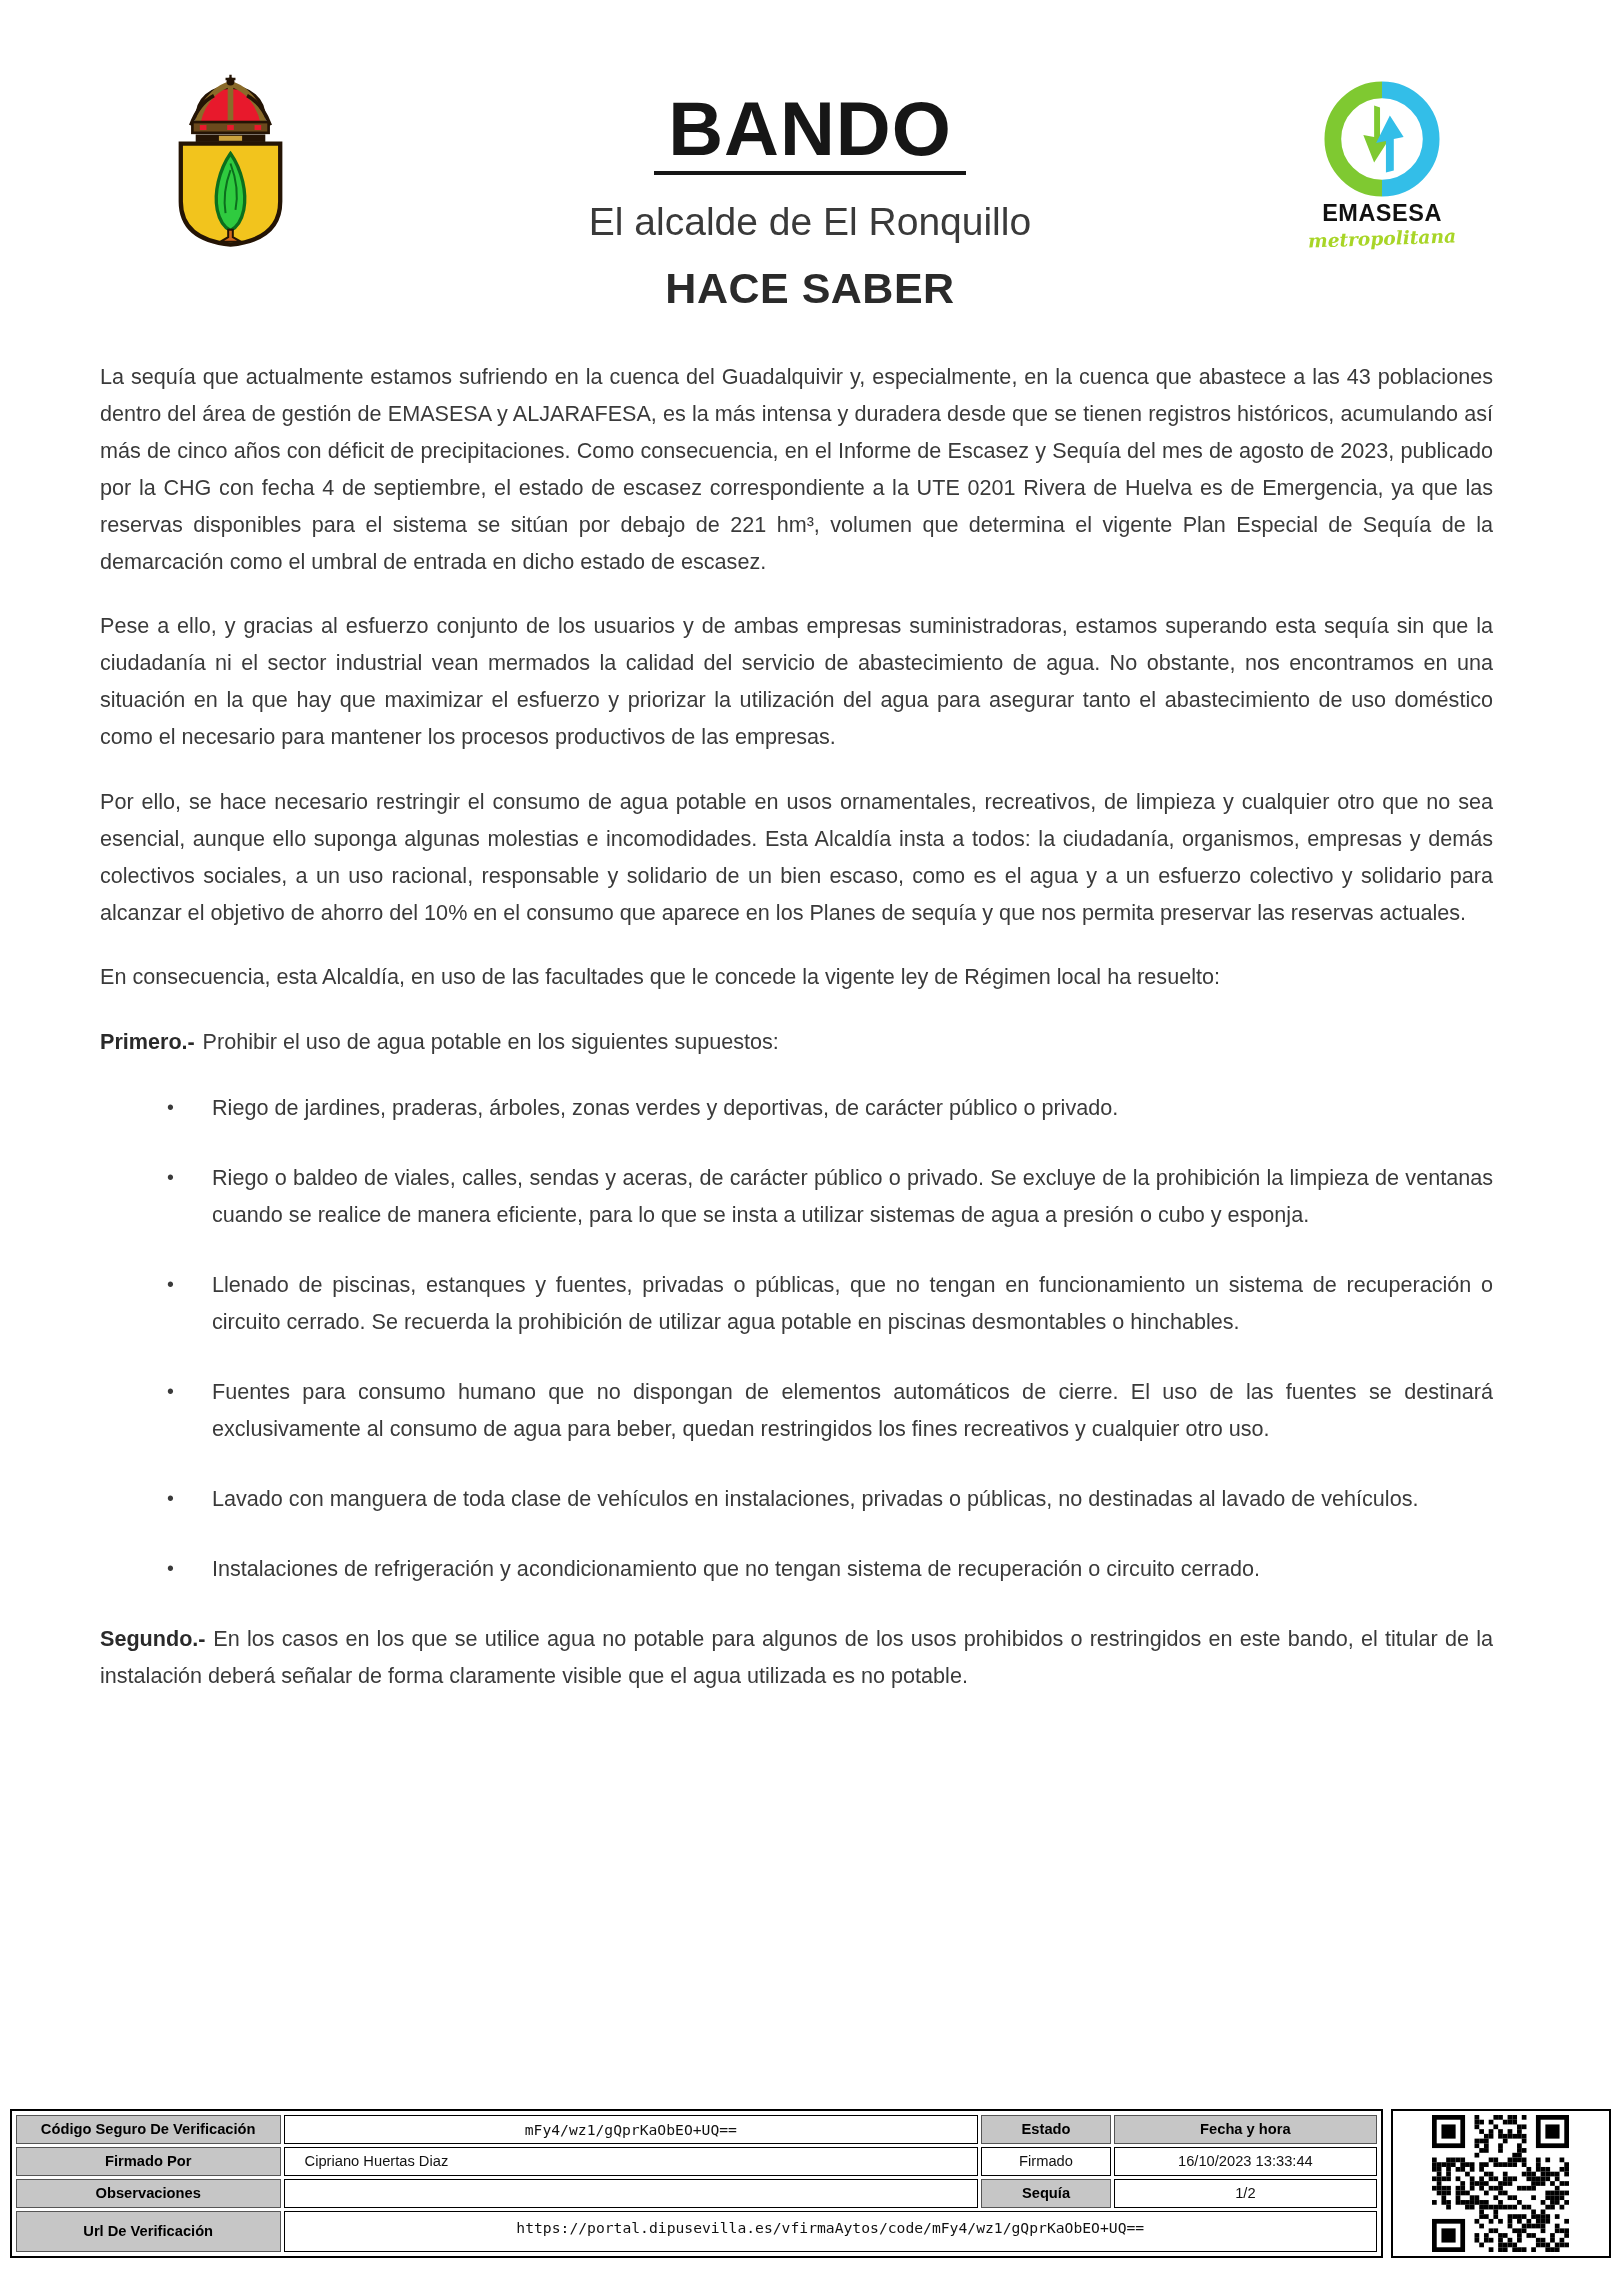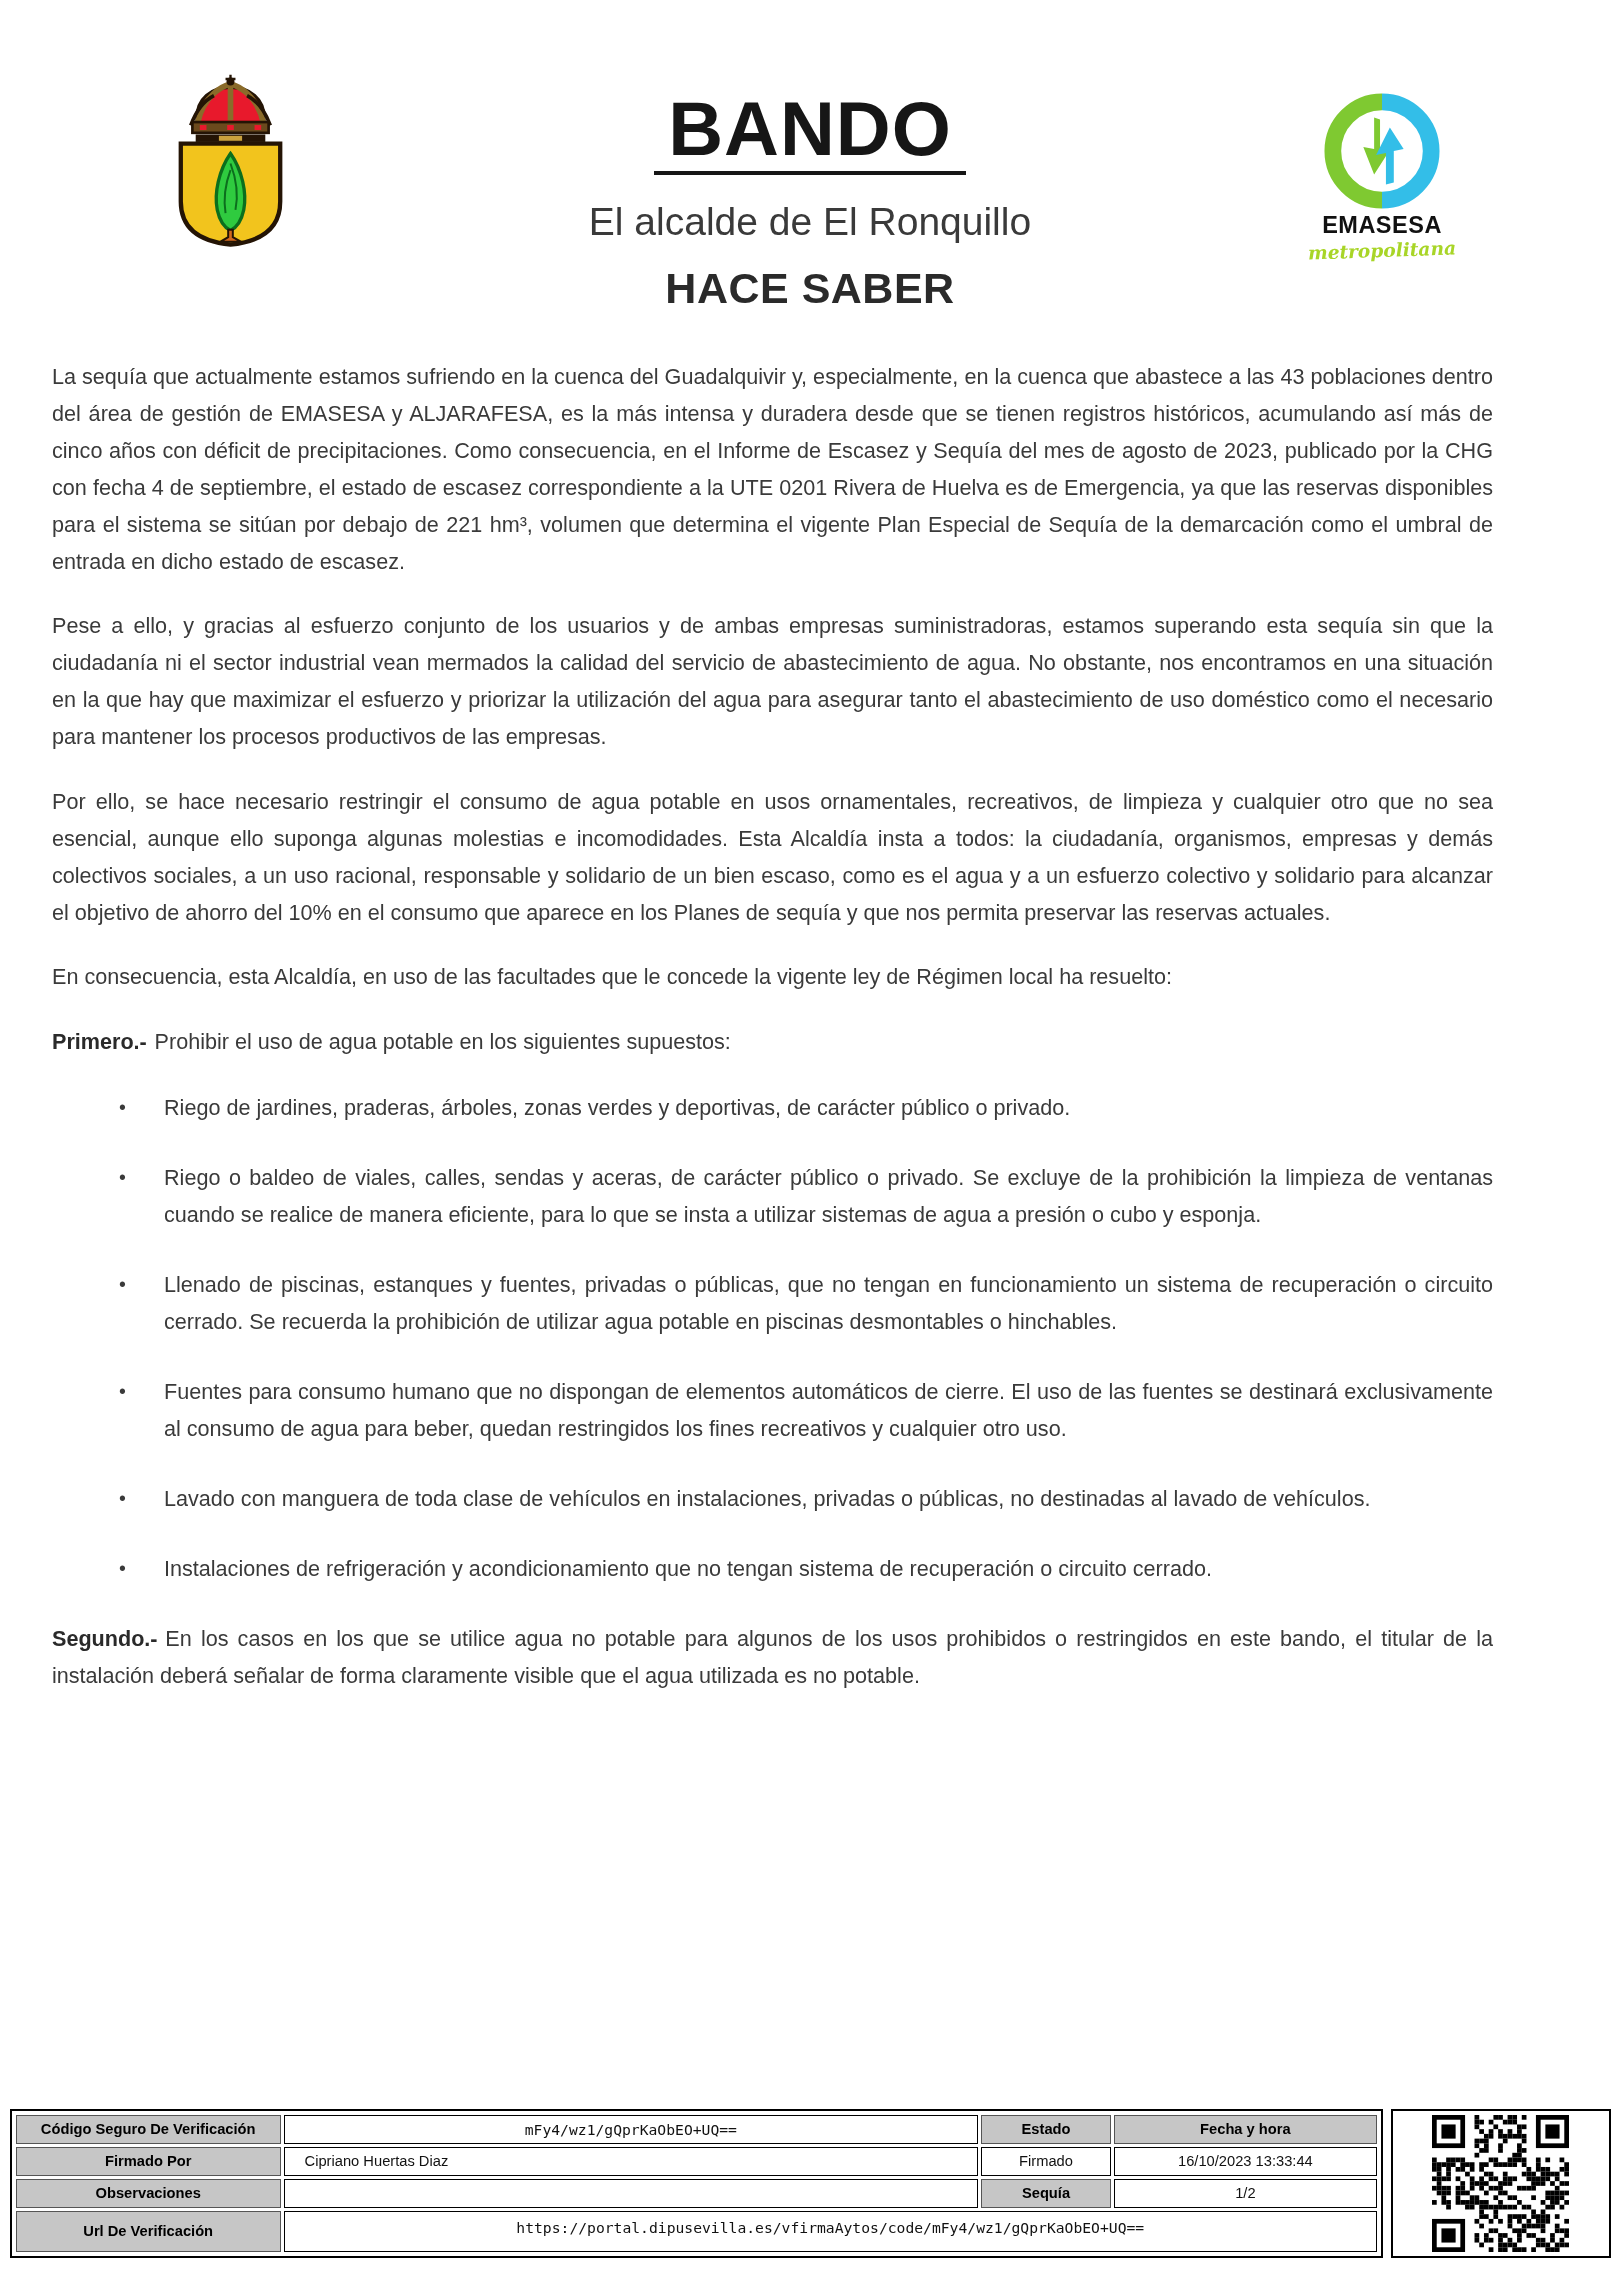--- a/index.html
+++ b/index.html
@@ -9,21 +9,21 @@
     width: 1620px;
     height: 2293px;
     background: #ffffff;
     font-family: "Liberation Sans", sans-serif;
     color: #3a3a3a;
     overflow: hidden;
   }
 
   
   .coat { position: absolute; left: 147px; top: 74px; width: 167px; height: 174px; }
-  .emasesa { position: absolute; left: 1296px; top: 92px; width: 172px; text-align: center; }
+  .emasesa { position: absolute; left: 1296px; top: 80px; width: 172px; text-align: center; }
   .emasesa .ring { width: 118px; height: 118px; margin: 0 auto; display: block; }
   .emasesa .wordmark {
     font-weight: bold; font-size: 23.5px; color: #111; letter-spacing: 0.5px;
     margin-top: 2px; font-family: "Liberation Sans", sans-serif;
   }
   .emasesa .tagline {
     font-family: "DejaVu Serif", serif; font-style: italic; font-weight: bold;
     font-size: 18.6px; color: #a8d527; margin-top: 1px; transform: rotate(-2deg);
   }
 
@@ -31,21 +31,21 @@
   .titles { text-align: center; padding-top: 91px; }
   .doc-title {
     display: inline-block; margin: 0; font-size: 76px; line-height: 1;
     font-weight: bold; color: #161616; letter-spacing: 1px;
     border-bottom: 4.9px solid #161616; padding: 0 13.7px 3.9px 13.7px;
   }
   .doc-subtitle { margin-top: 25.5px; font-size: 39px; color: #3a3a3a; }
   .doc-heading2 { margin: 19.6px 0 0 0; font-size: 43px; font-weight: bold; color: #2a2a2a; letter-spacing: 0.5px; }
 
   
-  .content { margin: 45px 127px 0 52px; font-size: 21.6px; line-height: 37px; text-align: justify; }
+  .content { margin: 45px 127px 0 100px; font-size: 21.6px; line-height: 37px; text-align: justify; }
   .content p { margin: 0 0 27.4px 0; }
   .content p.spacer-after { margin-bottom: 29px; }
   .resolution strong { color: #2a2a2a; margin-right: 7.8px; }
   ul.prohibitions { list-style: none; margin: 3.9px 0 0 0; padding: 0; }
   ul.prohibitions li { display: flex; margin-bottom: 33px; padding-left: 67px; }
   ul.prohibitions .bullet-dot { width: 45px; flex: 0 0 45px; color: #3a3a3a; font-size: 19.6px; }
   ul.prohibitions .bullet-text { flex: 1; text-align: justify; }
 
   
   .footer-row { position: absolute; left: 9.8px; top: 2109px; width: 1601px; height: 149px; display: flex; gap: 8px; }

